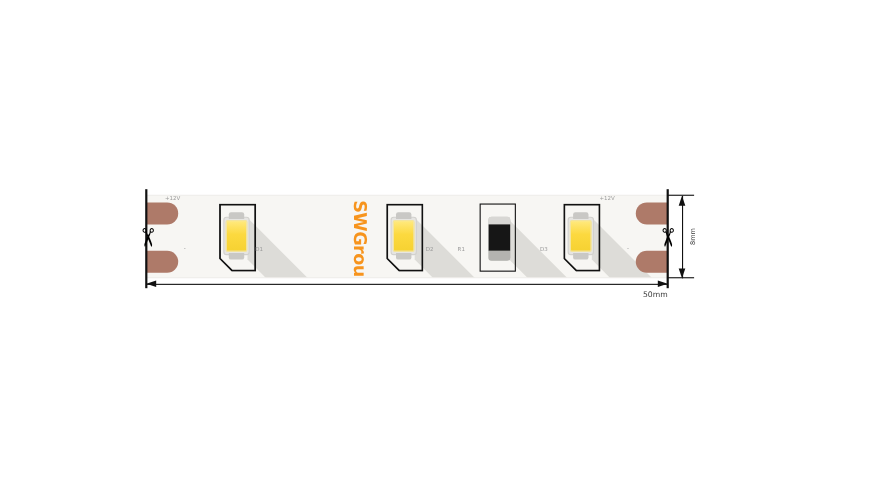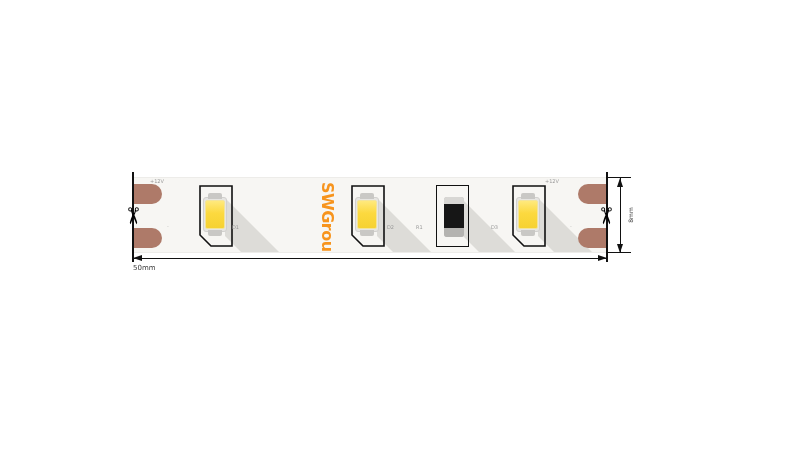--- a/index.html
+++ b/index.html
@@ -66,21 +66,21 @@
   .cut-l{left:132px;} .cut-r{left:606px;}
   .scissors{position:absolute;top:202px;width:26px;height:28px;display:flex;align-items:center;justify-content:center;
             font-size:23px;color:#000;transform:rotate(90deg);}
   .sc-l{left:120px;} .sc-r{left:593px;}
 
   
   .dimline-h{position:absolute;left:133px;top:258px;width:474px;height:1px;background:var(--line,#111);}
   .arr{position:absolute;width:0;height:0;}
   .arr.left{left:133px;top:255px;border-top:3.5px solid transparent;border-bottom:3.5px solid transparent;border-right:9px solid #111;}
   .arr.right{left:598px;top:255px;border-top:3.5px solid transparent;border-bottom:3.5px solid transparent;border-left:9px solid #111;}
-  .dimlbl-h{position:absolute;left:133px;top:264px;width:474px;text-align:left;font-size:7px;color:#3a3a3a;}
+  .dimlbl-h{position:absolute;left:133px;top:264px;width:474px;text-align:right;font-size:7px;color:#3a3a3a;}
 
   .ext{position:absolute;height:1px;width:24px;background:var(--line,#111);left:607px;}
   .ext.t{top:177px;} .ext.b{top:252px;}
   .dimline-v{position:absolute;left:620px;top:178px;width:1px;height:75px;background:var(--line,#111);}
   .arr.up{left:617px;top:178px;border-left:3.5px solid transparent;border-right:3.5px solid transparent;border-bottom:9px solid #111;}
   .arr.down{left:617px;top:244px;border-left:3.5px solid transparent;border-right:3.5px solid transparent;border-top:9px solid #111;}
   .dimlbl-v{position:absolute;left:616px;top:210px;width:30px;height:10px;transform:rotate(-90deg);
             text-align:center;font-size:6px;line-height:10px;color:#3a3a3a;}
 </style>
 </head>

